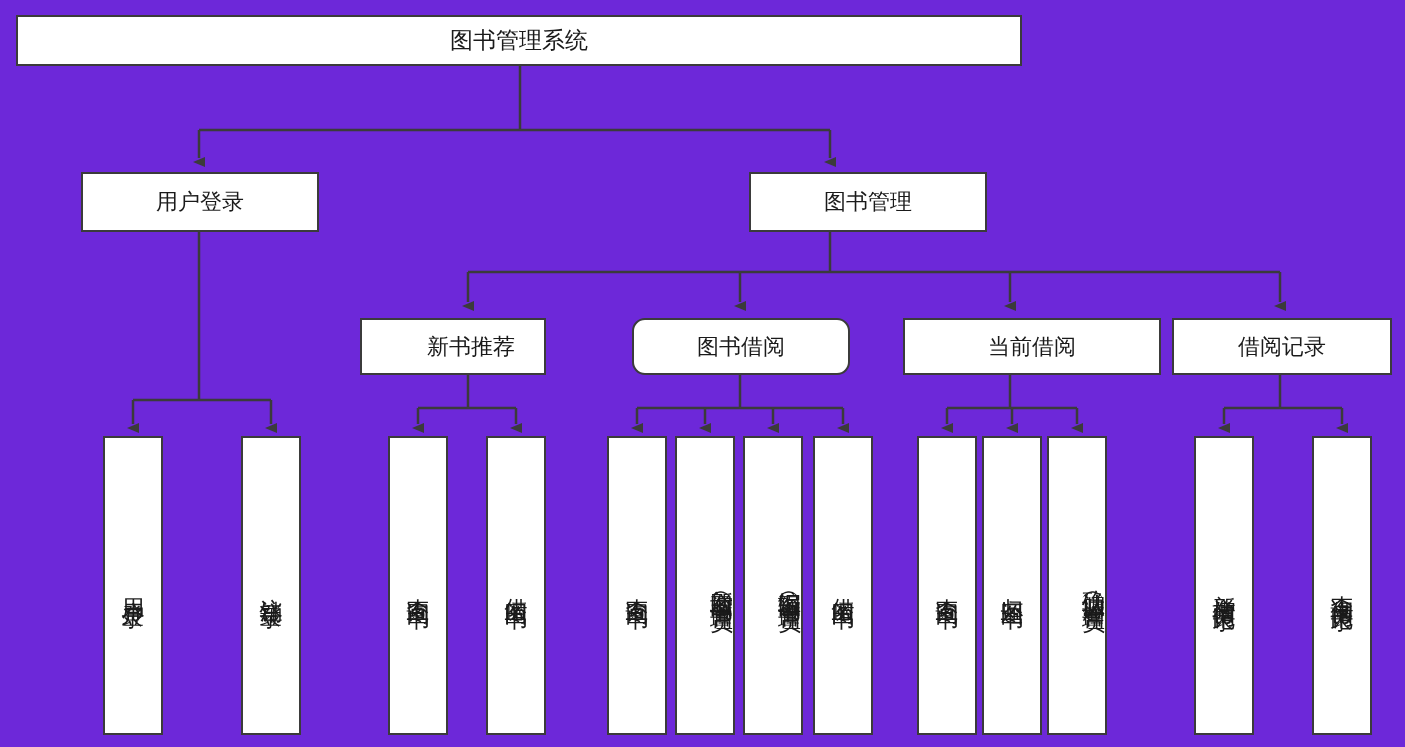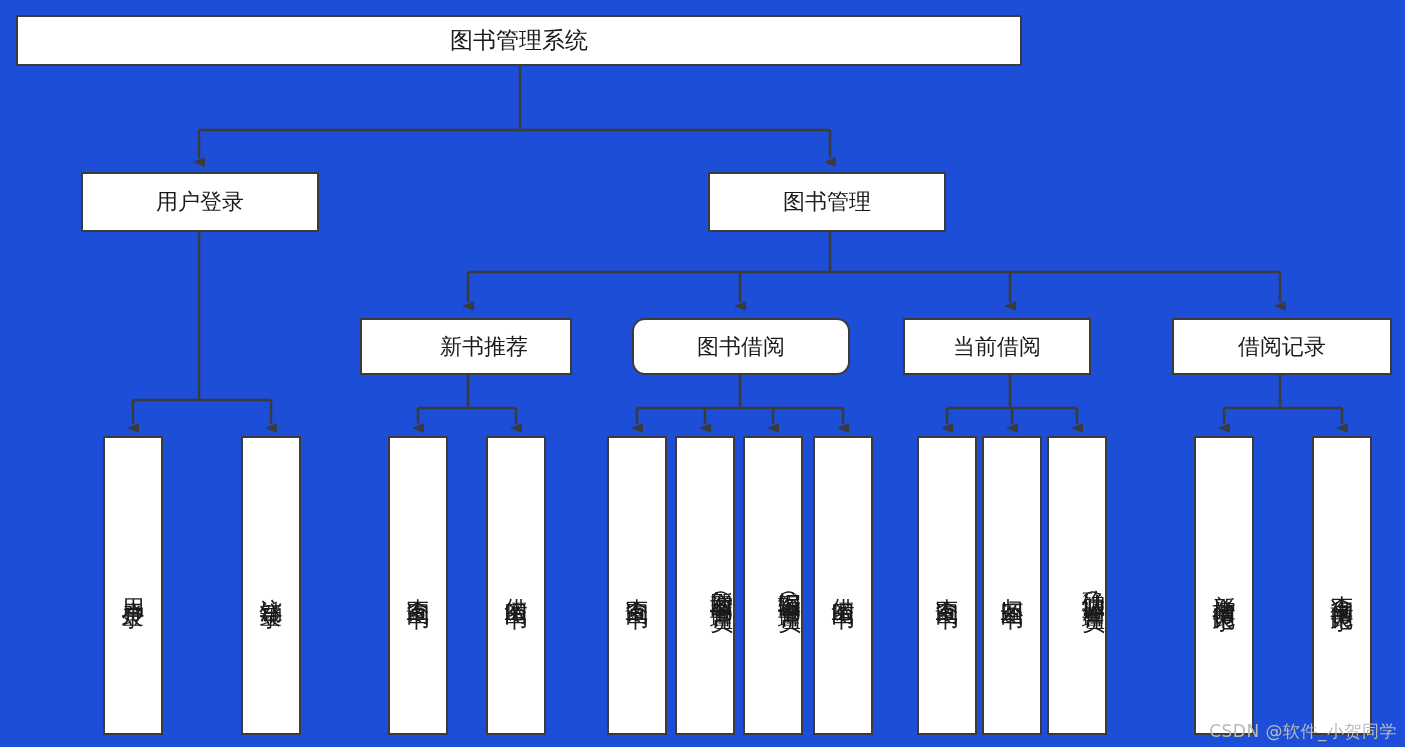--- a/index.html
+++ b/index.html
@@ -7,21 +7,21 @@
     padding: 0;
     background: #ffffff;
   }
   body {
     font-family: "DejaVu Sans", "Liberation Sans", sans-serif;
   }
   #canvas {
     position: relative;
     width: 1405px;
     height: 747px;
-    background: #1d4ed8;
+    background: #6d28d9;
     overflow: hidden;
   }
   .node {
     position: absolute;
     box-sizing: border-box;
     border: 2.5px solid #3b3b3b;
     background: #ffffff;
     color: #1a1a1a;
     display: flex;
     align-items: center;
@@ -122,31 +122,31 @@
     </g>
   </svg>
 
   <div class="node root" style="left:16px; top:15px; width:1006px; height:51px;">
     <span>图书管理系统</span>
   </div>
 
   <div class="node lvl2" style="left:81px; top:172px; width:238px; height:60px;">
     <span>用户登录</span>
   </div>
-  <div class="node lvl2" style="left:708px; top:172px; width:238px; height:60px;">
+  <div class="node lvl2" style="left:749px; top:172px; width:238px; height:60px;">
     <span>图书管理</span>
   </div>
 
-  <div class="node lvl3" style="left:360px; top:318px; width:212px; height:57px;padding-left:36px;">
+  <div class="node lvl3" style="left:360px; top:318px; width:186px; height:57px;padding-left:36px;">
     <span>新书推荐</span>
   </div>
   <div class="node lvl3" style="left:632px; top:318px; width:218px; height:57px;border-radius:13px;">
     <span>图书借阅</span>
   </div>
-  <div class="node lvl3" style="left:903px; top:318px; width:188px; height:57px;">
+  <div class="node lvl3" style="left:903px; top:318px; width:258px; height:57px;">
     <span>当前借阅</span>
   </div>
   <div class="node lvl3" style="left:1172px; top:318px; width:220px; height:57px;">
     <span>借阅记录</span>
   </div>
 
   <div class="node leaf" style="left:103px; top:436px; width:60px; height:299px;">
     <span>用户登录</span>
   </div>
   <div class="node leaf" style="left:241px; top:436px; width:60px; height:299px;">
@@ -183,15 +183,14 @@
     <span>确认归还（管理员）</span>
   </div>
 
   <div class="node leaf" style="left:1194px; top:436px; width:60px; height:299px;">
     <span>新增借阅记录</span>
   </div>
   <div class="node leaf" style="left:1312px; top:436px; width:60px; height:299px;">
     <span>查询借阅记录</span>
   </div>
 
-  <div class="watermark">CSDN @软件_小贺同学</div>
 
 </div>
 
 </body></html>

